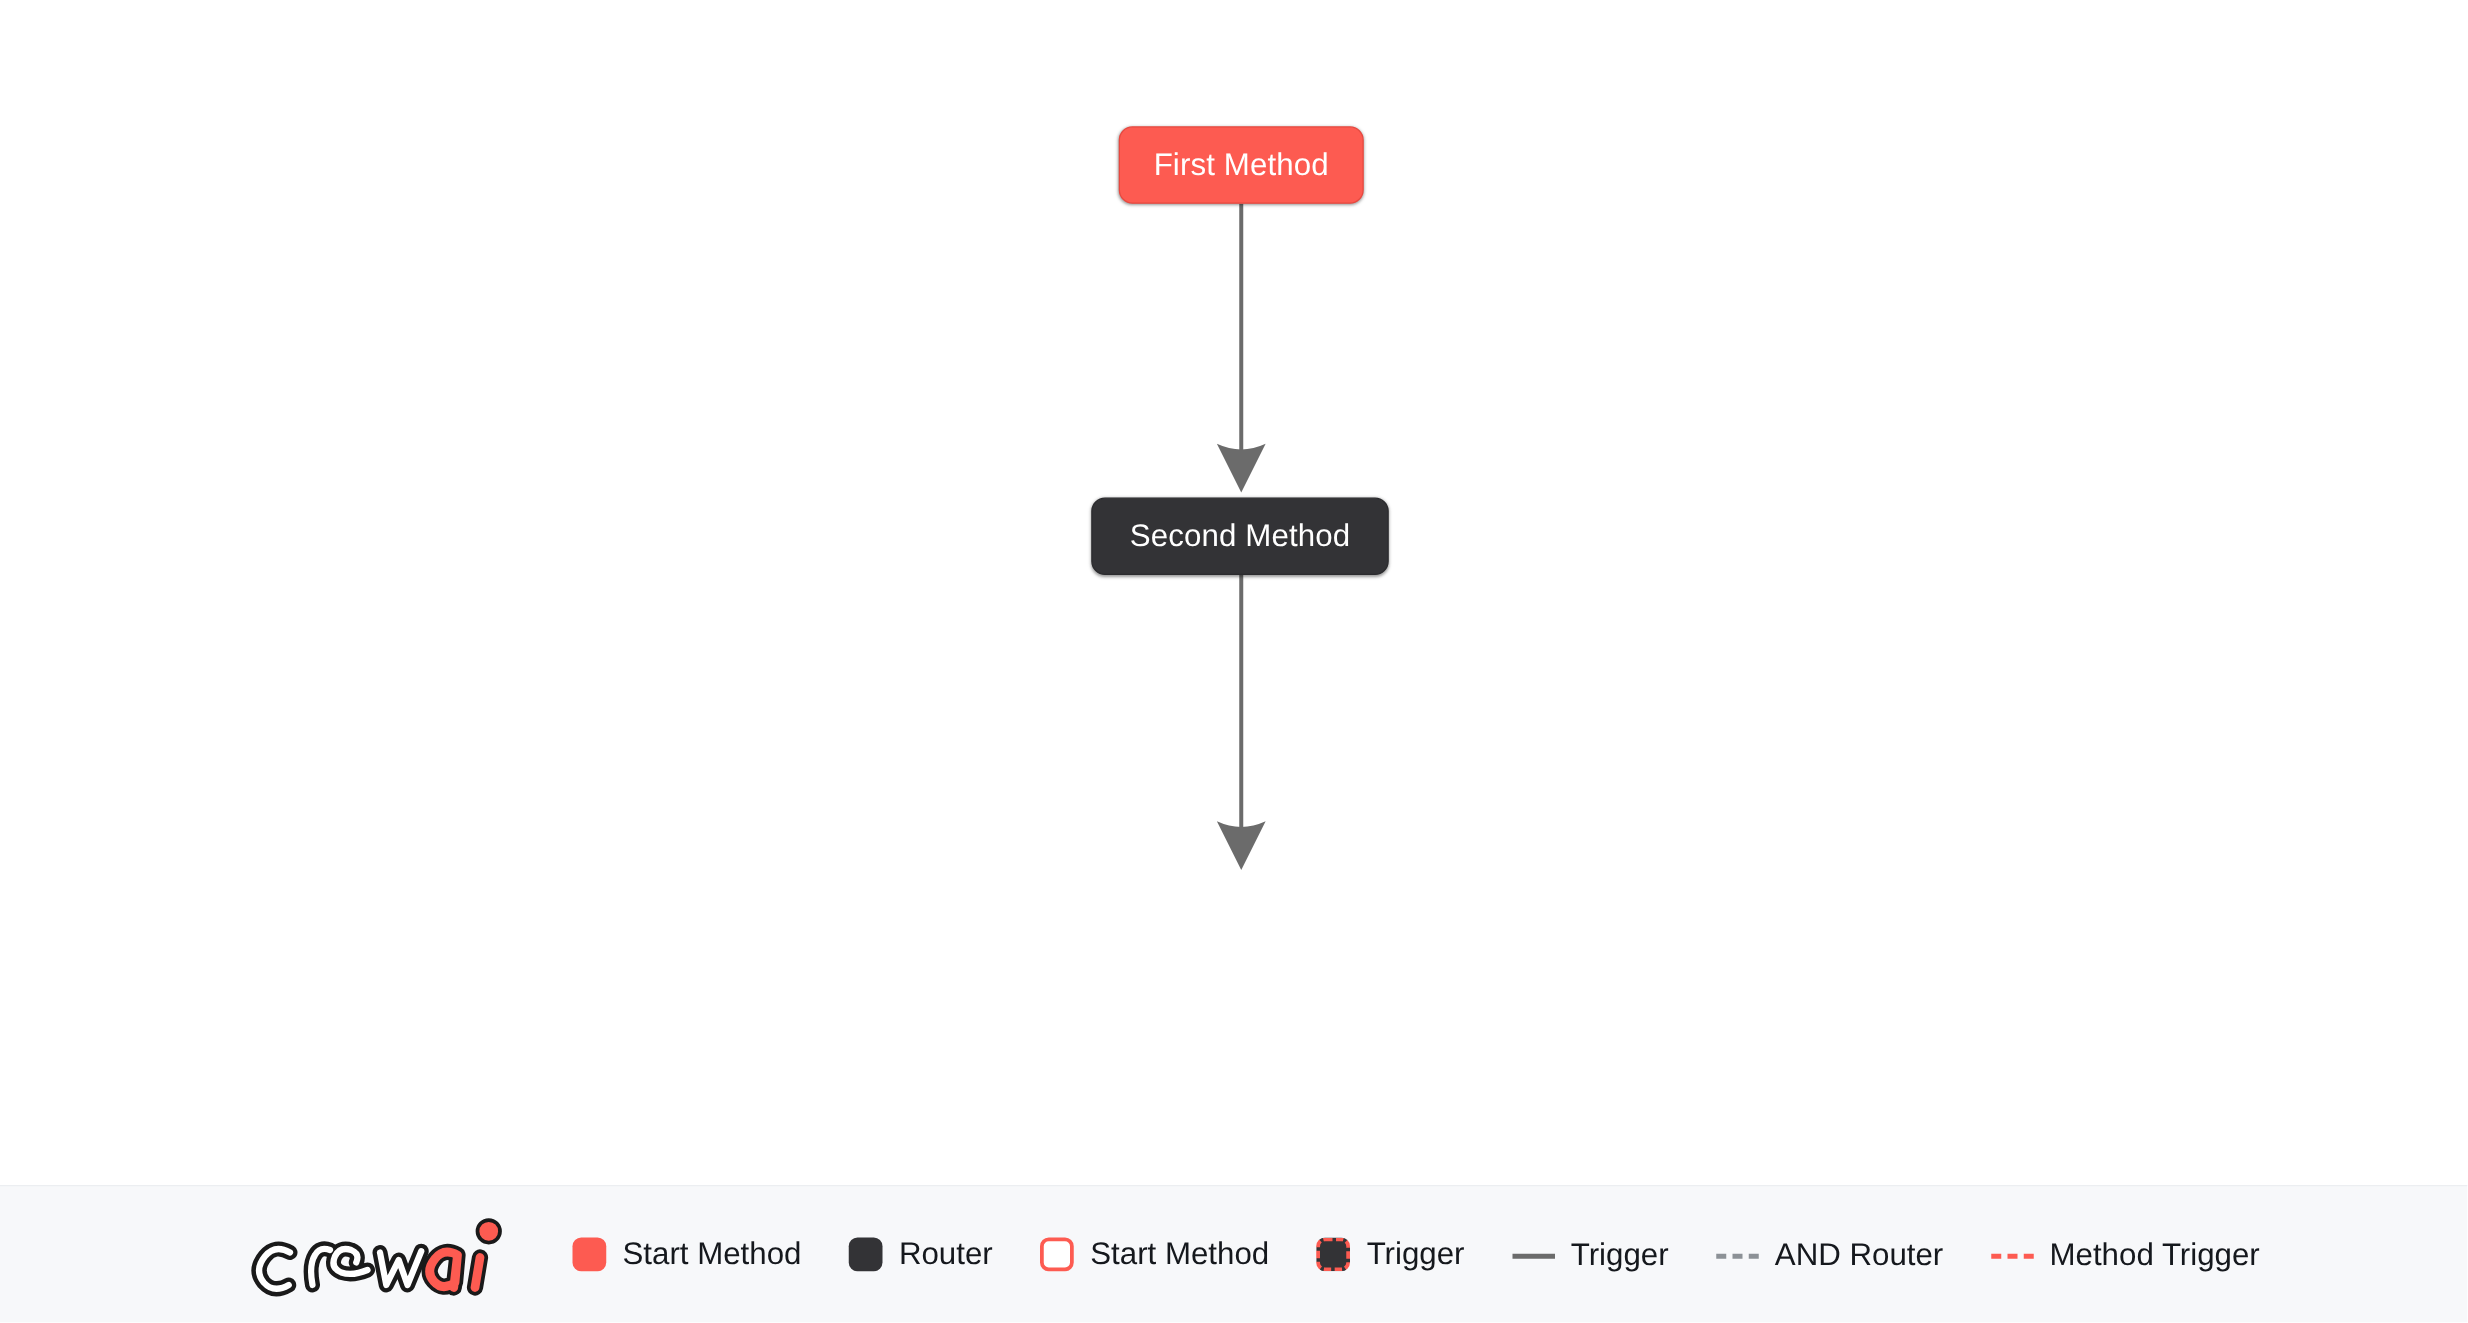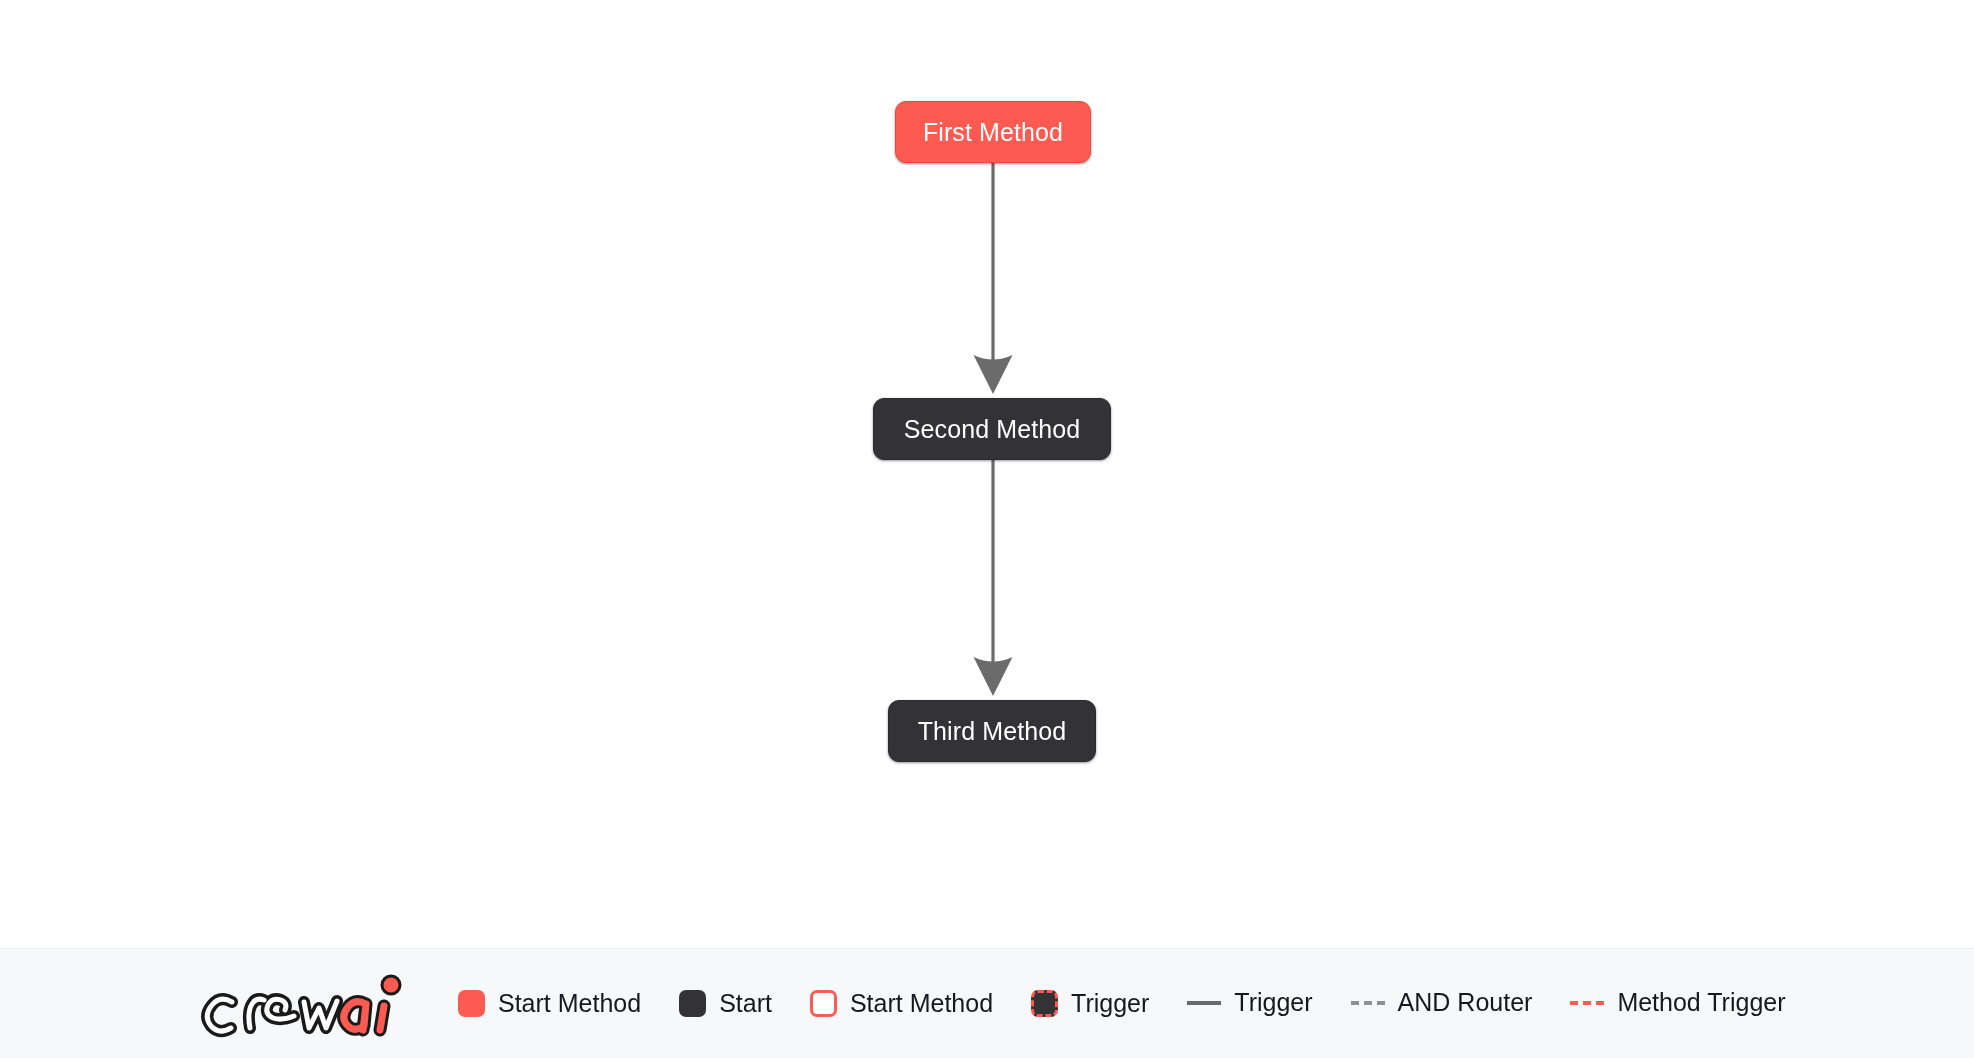--- a/index.html
+++ b/index.html
@@ -94,21 +94,21 @@
   #brand-logo {
     width: 224px;
     height: 76px;
     margin-right: 38px;
     flex: 0 0 auto;
     display: block;
   }
 
   #legend-items {
     display: flex;
-    align-items: flex-start;
+    align-items: flex-end;
     gap: 38px;
   }
 
   .legend-item {
     display: flex;
     align-items: center;
     gap: 13px;
     white-space: nowrap;
   }
 
@@ -159,23 +159,20 @@
     </svg>
 
     <div class="node method" id="node-second">
       <span class="node-label">Second Method</span>
     </div>
 
     <div class="node start" id="node-first">
       <span class="node-label">First Method</span>
     </div>
 
-    <div class="node method" id="node-third">
-      <span class="node-label">Third Method</span>
-    </div>
 
   </div>
 
   <div id="legend-bar">
 
     <svg id="brand-logo" viewBox="0 0 224 76" aria-label="crewai">
       <g transform="translate(2,6)">
 
         <g fill="none" stroke="#1a1a1a" stroke-width="12" stroke-linecap="round" stroke-linejoin="round">
           <path d="M34 30 q-12 -7 -20 3 q-9 11 -1 21 q8 9 20 2"></path>
@@ -204,21 +201,21 @@
 
     <div id="legend-items">
 
       <div class="legend-item">
         <span class="swatch start-swatch"></span>
         <span class="legend-text">Start Method</span>
       </div>
 
       <div class="legend-item">
         <span class="swatch method-swatch"></span>
-        <span class="legend-text">Start</span>
+        <span class="legend-text">Router</span>
       </div>
 
       <div class="legend-item">
         <span class="swatch crew-swatch"></span>
         <span class="legend-text">Start Method</span>
       </div>
 
       <div class="legend-item">
         <span class="swatch router-swatch"></span>
         <span class="legend-text">Trigger</span>

